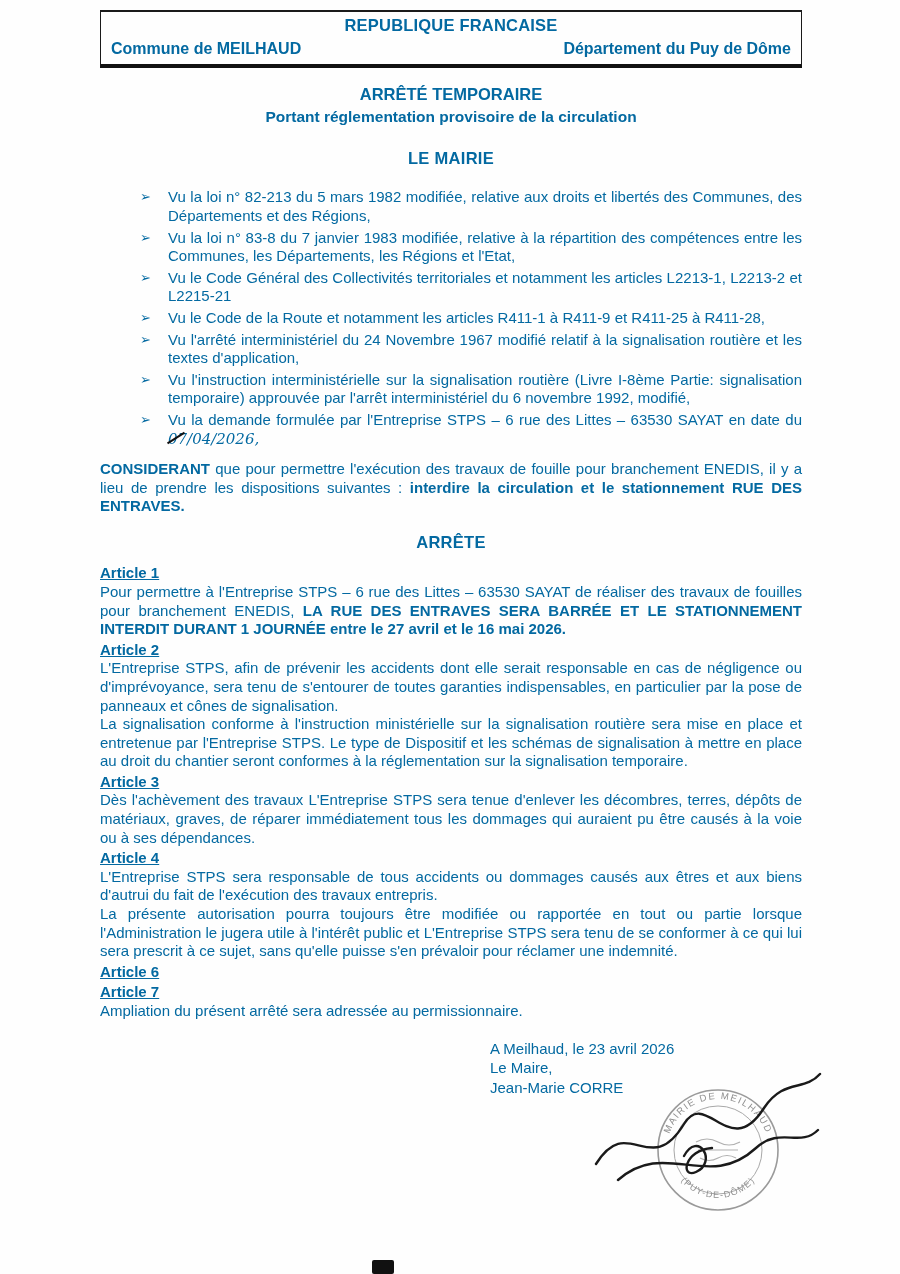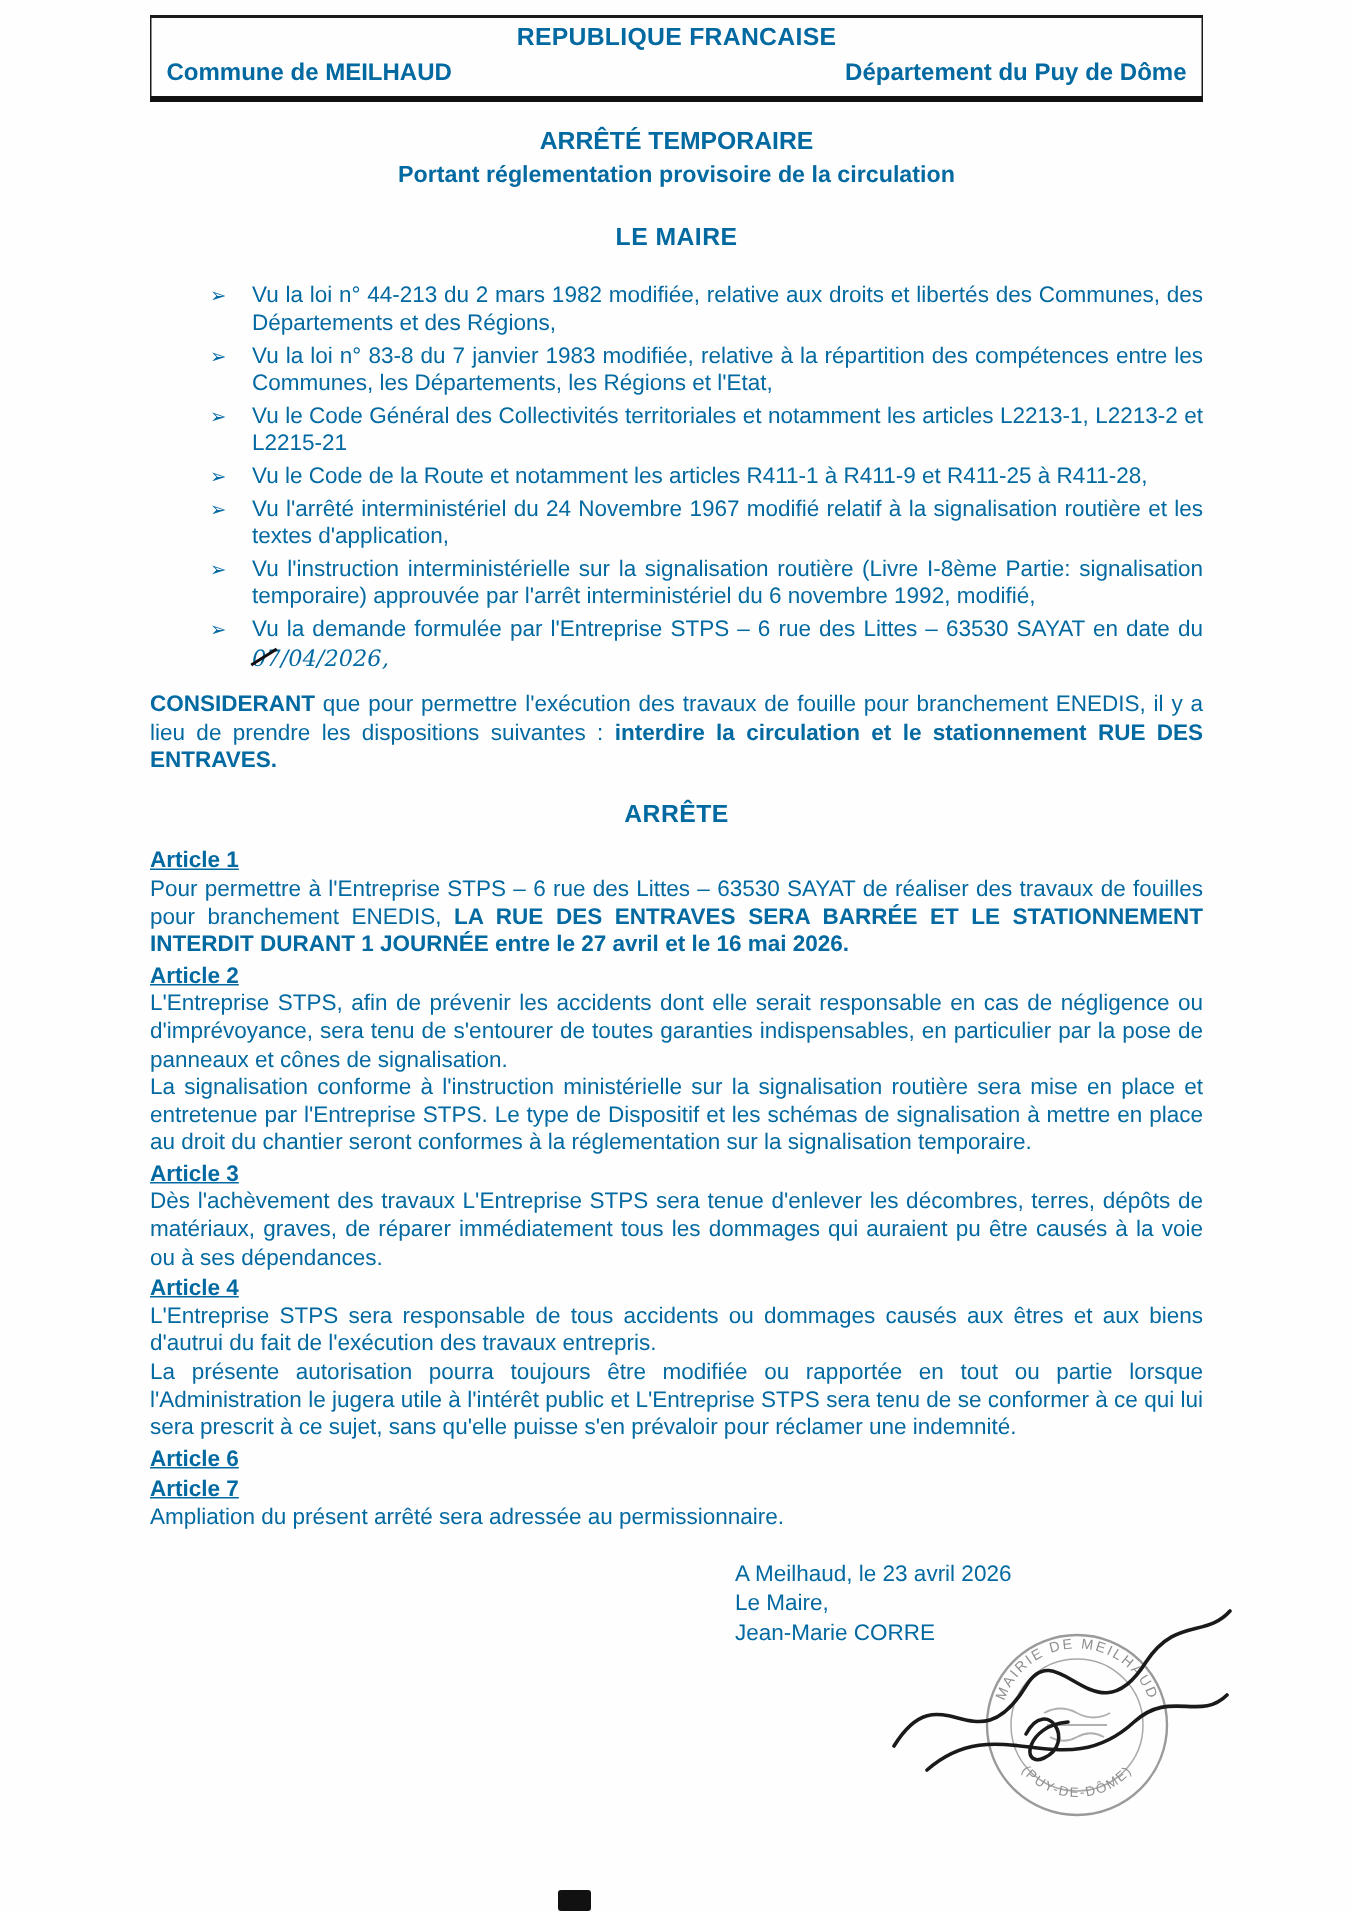--- a/index.html
+++ b/index.html
@@ -79,26 +79,26 @@
     <div class="header-row">
       <span>Commune de MEILHAUD</span>
       <span>Département du Puy de Dôme</span>
     </div>
   </div>
 
   <div class="title-block">
     <div class="title-line1">ARRÊTÉ TEMPORAIRE</div>
     <div class="title-line2">Portant réglementation provisoire de la circulation</div>
   </div>
-  <div class="authority">LE MAIRE</div>
+  <div class="authority">LE MAIRIE</div>
 
   <div class="recitals">
     <div class="recital-item">
       <span class="recital-bullet">➢</span>
-      <span class="recital-text">Vu la loi n° 44-213 du 2 mars 1982 modifiée, relative aux droits et libertés des Communes, des Départements et des Régions,</span>
+      <span class="recital-text">Vu la loi n° 82-213 du 5 mars 1982 modifiée, relative aux droits et libertés des Communes, des Départements et des Régions,</span>
     </div>
     <div class="recital-item">
       <span class="recital-bullet">➢</span>
       <span class="recital-text">Vu la loi n° 83-8 du 7 janvier 1983 modifiée, relative à la répartition des compétences entre les Communes, les Départements, les Régions et l'Etat,</span>
     </div>
     <div class="recital-item">
       <span class="recital-bullet">➢</span>
       <span class="recital-text">Vu le Code Général des Collectivités territoriales et notamment les articles L2213-1, L2213-2 et L2215-21</span>
     </div>
     <div class="recital-item">

